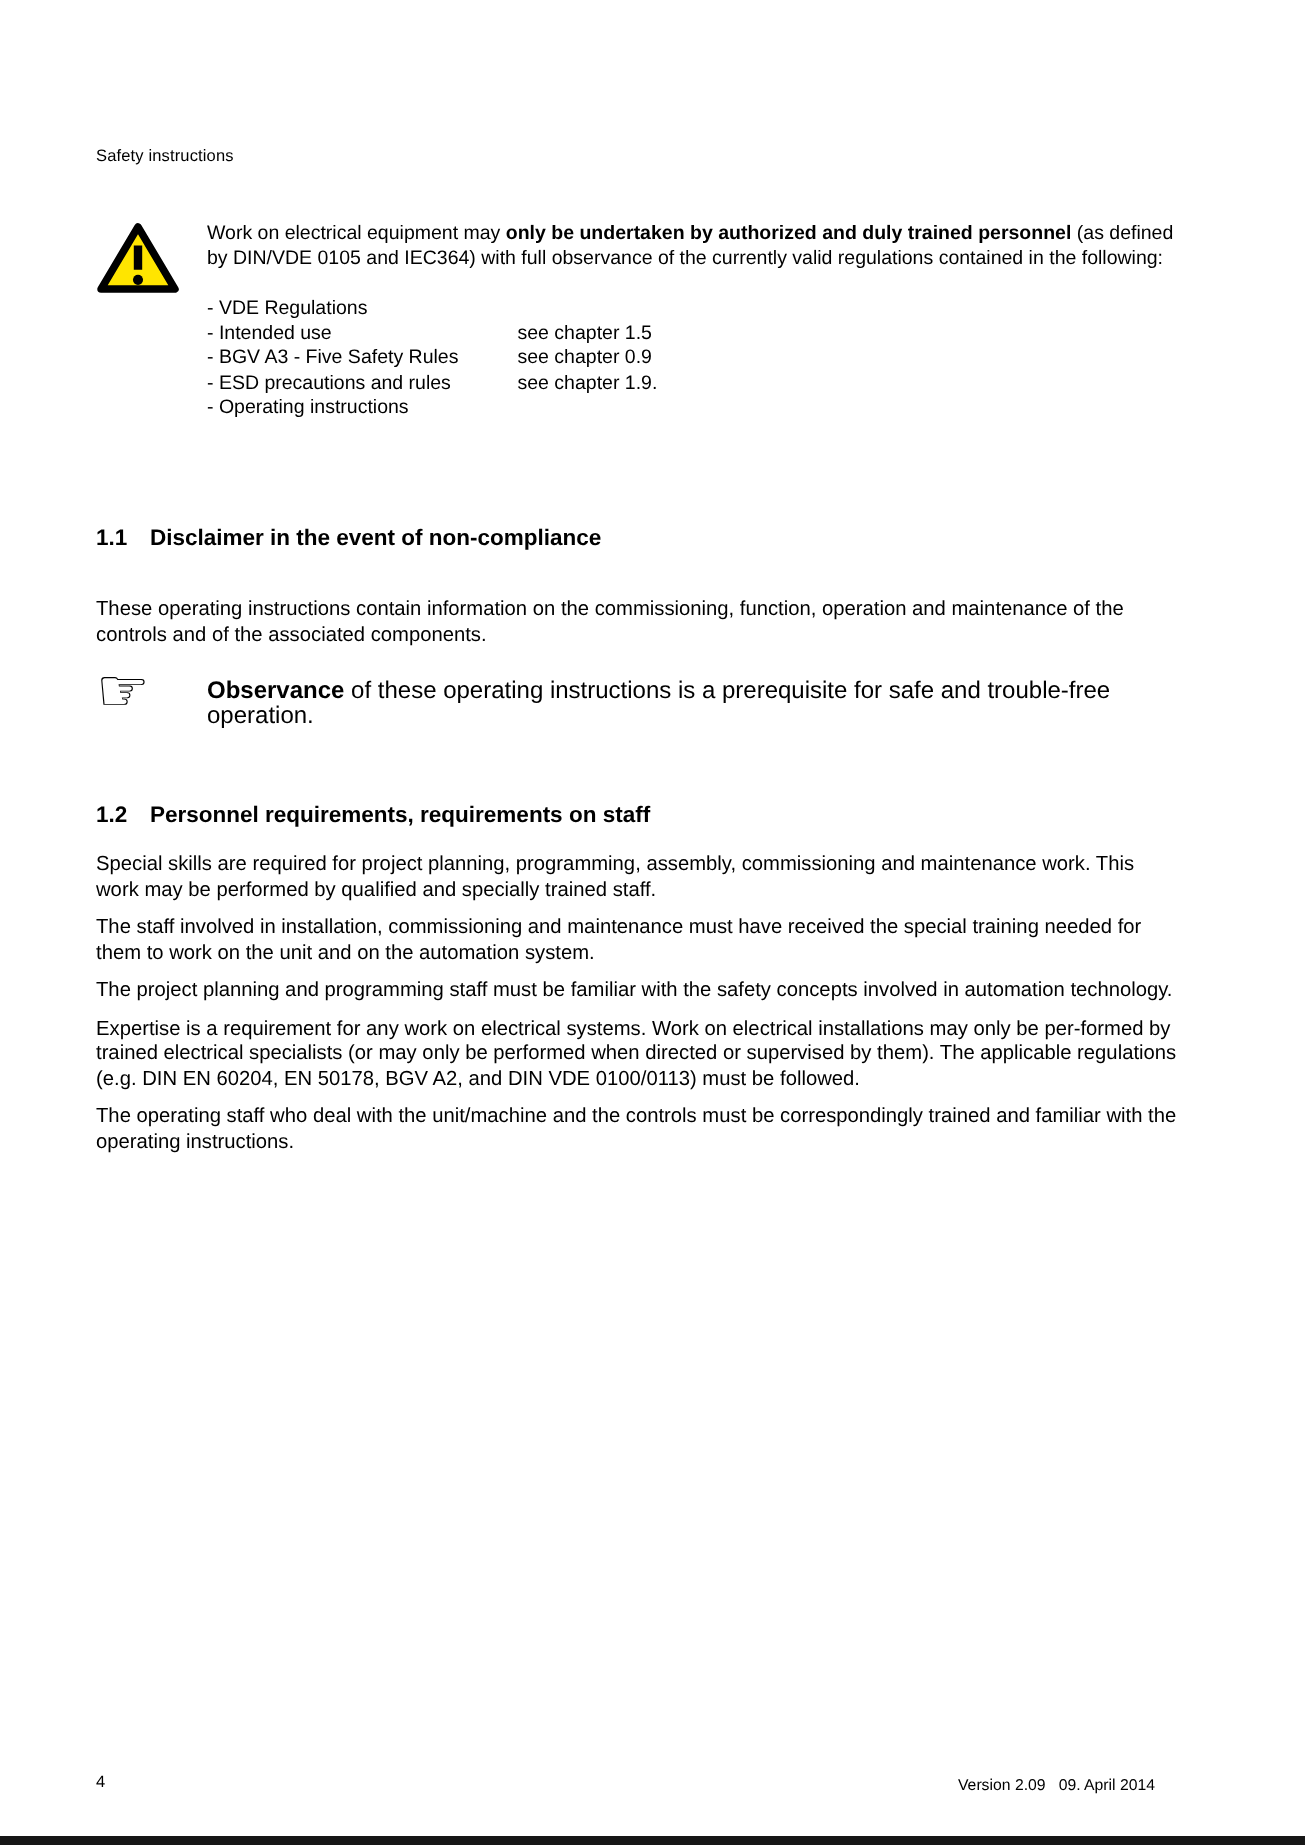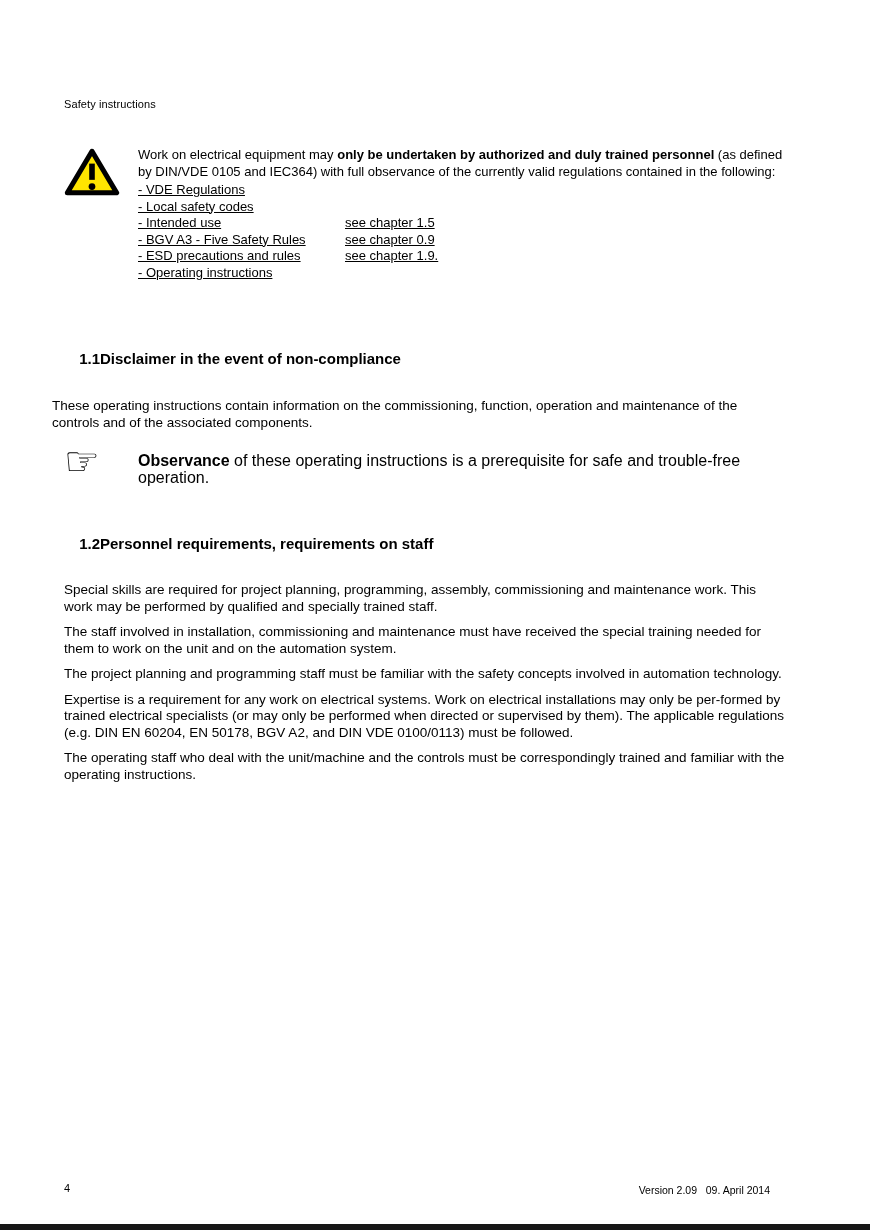--- a/index.html
+++ b/index.html
@@ -15,47 +15,47 @@
     position: absolute; top: 98px; left: 64px;
     font-size: 11px; letter-spacing: 0.1px;
   }
   
   .warning-block {
     position: absolute; top: 147px; left: 64px; right: 84px;
     display: flex;
   }
   .icon-col { flex: 0 0 74px; }
   .warn-text-col { flex: 1; font-size: 13px; line-height: 16.5px; }
-  .warn-list { margin-top: 2px; text-decoration: underline; }
+  .warn-list { margin-top: 17px; }
   .warn-list-row { display: flex; line-height: 16.5px; }
   .warn-list-label { display: inline-block; width: 207px; flex: 0 0 207px; }
   .warn-list-ref { flex: 1; }
   
   .section-heading {
     position: absolute; left: 64px; right: 84px;
-    display: flex; font-size: 15px; font-weight: bold; text-align: right;
+    display: flex; font-size: 15px; font-weight: bold;
   }
   .section-number { flex: 0 0 36px; }
   .heading-1-1 { top: 350px; }
   .heading-1-2 { top: 535px; }
   
   .body-par {
     font-size: 13.5px; line-height: 16.5px;
   }
-  .par-1-1 { position: absolute; top: 398px; left: 52px; width: 722px; }
+  .par-1-1 { position: absolute; top: 398px; left: 64px; width: 722px; }
   .note-row {
     position: absolute; top: 443px; left: 64px; right: 84px;
     display: flex;
   }
   .hand-icon {
     font-size: 40px; line-height: 36px; display: inline-block;
     margin-top: 0px;
   }
   .note-text { flex: 1; margin-top: 10px; font-size: 16px; line-height: 16.5px; }
-  .pars-1-2 { position: absolute; top: 582px; left: 64px; width: 722px; }
+  .pars-1-2 { position: absolute; top: 568px; left: 64px; width: 722px; }
   .pars-1-2 p { margin-bottom: 9px; }
   
   .footer-page-number { position: absolute; left: 64px; top: 1182px; font-size: 11px; }
   .footer-version { position: absolute; right: 100px; top: 1184px; font-size: 10.5px; white-space: pre; }
   .page-edge { position: absolute; left: 0; right: 0; bottom: 0; height: 6px; background: #161616; }
   b { font-weight: bold; }
 </style>
 </head>
 <body>
 
@@ -69,24 +69,20 @@
         <path d="M50 29 L50 58" stroke="#000" stroke-width="10"></path>
         <circle cx="50" cy="70" r="6" fill="#000"></circle>
       </svg>
     </span>
   </div>
   <div class="warn-text-col">
     <div><span>Work on electrical equipment may </span><b>only be undertaken by authorized and duly trained personnel</b><span> (as defined by DIN/VDE 0105 and IEC364) with full observance of the currently valid regulations contained in the following:</span></div>
     <div class="warn-list">
       <div class="warn-list-row">
         <span class="warn-list-label">- VDE Regulations</span>
-        <span class="warn-list-ref"></span>
-      </div>
-      <div class="warn-list-row">
-        <span class="warn-list-label">- Local safety codes</span>
         <span class="warn-list-ref"></span>
       </div>
       <div class="warn-list-row">
         <span class="warn-list-label">- Intended use</span>
         <span class="warn-list-ref">see chapter 1.5</span>
       </div>
       <div class="warn-list-row">
         <span class="warn-list-label">- BGV A3 - Five Safety Rules</span>
         <span class="warn-list-ref">see chapter 0.9</span>
       </div>

